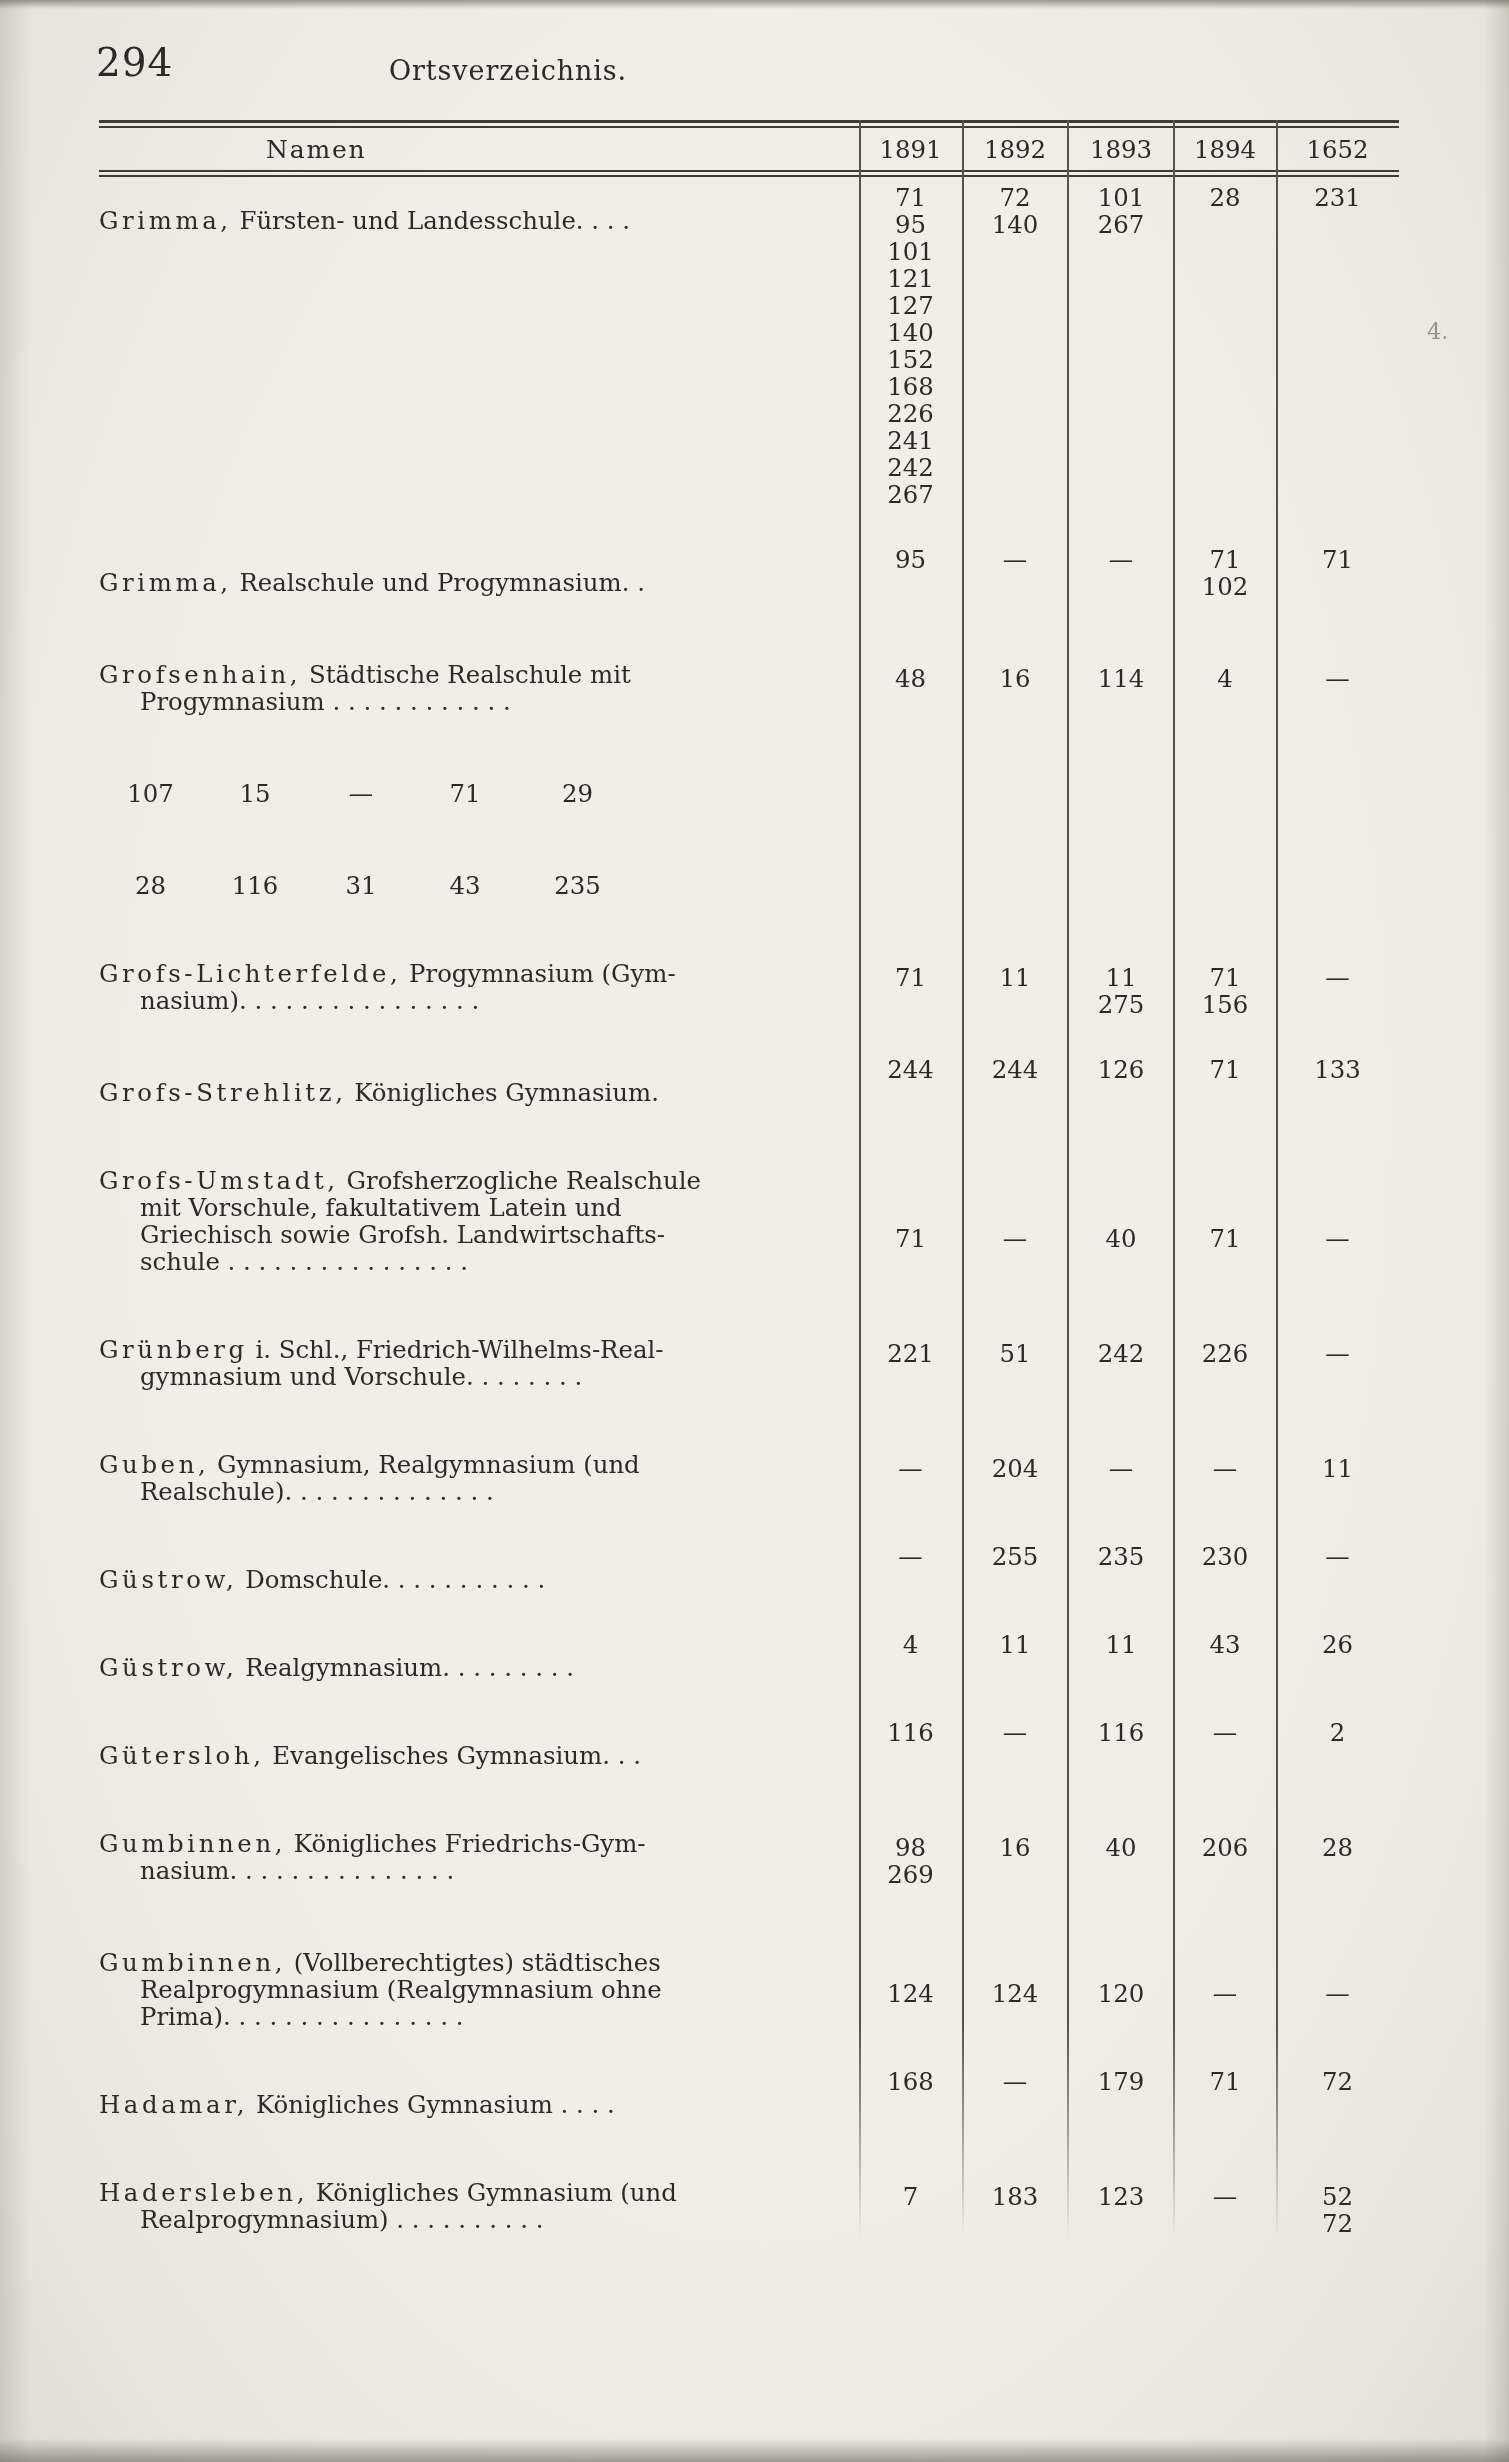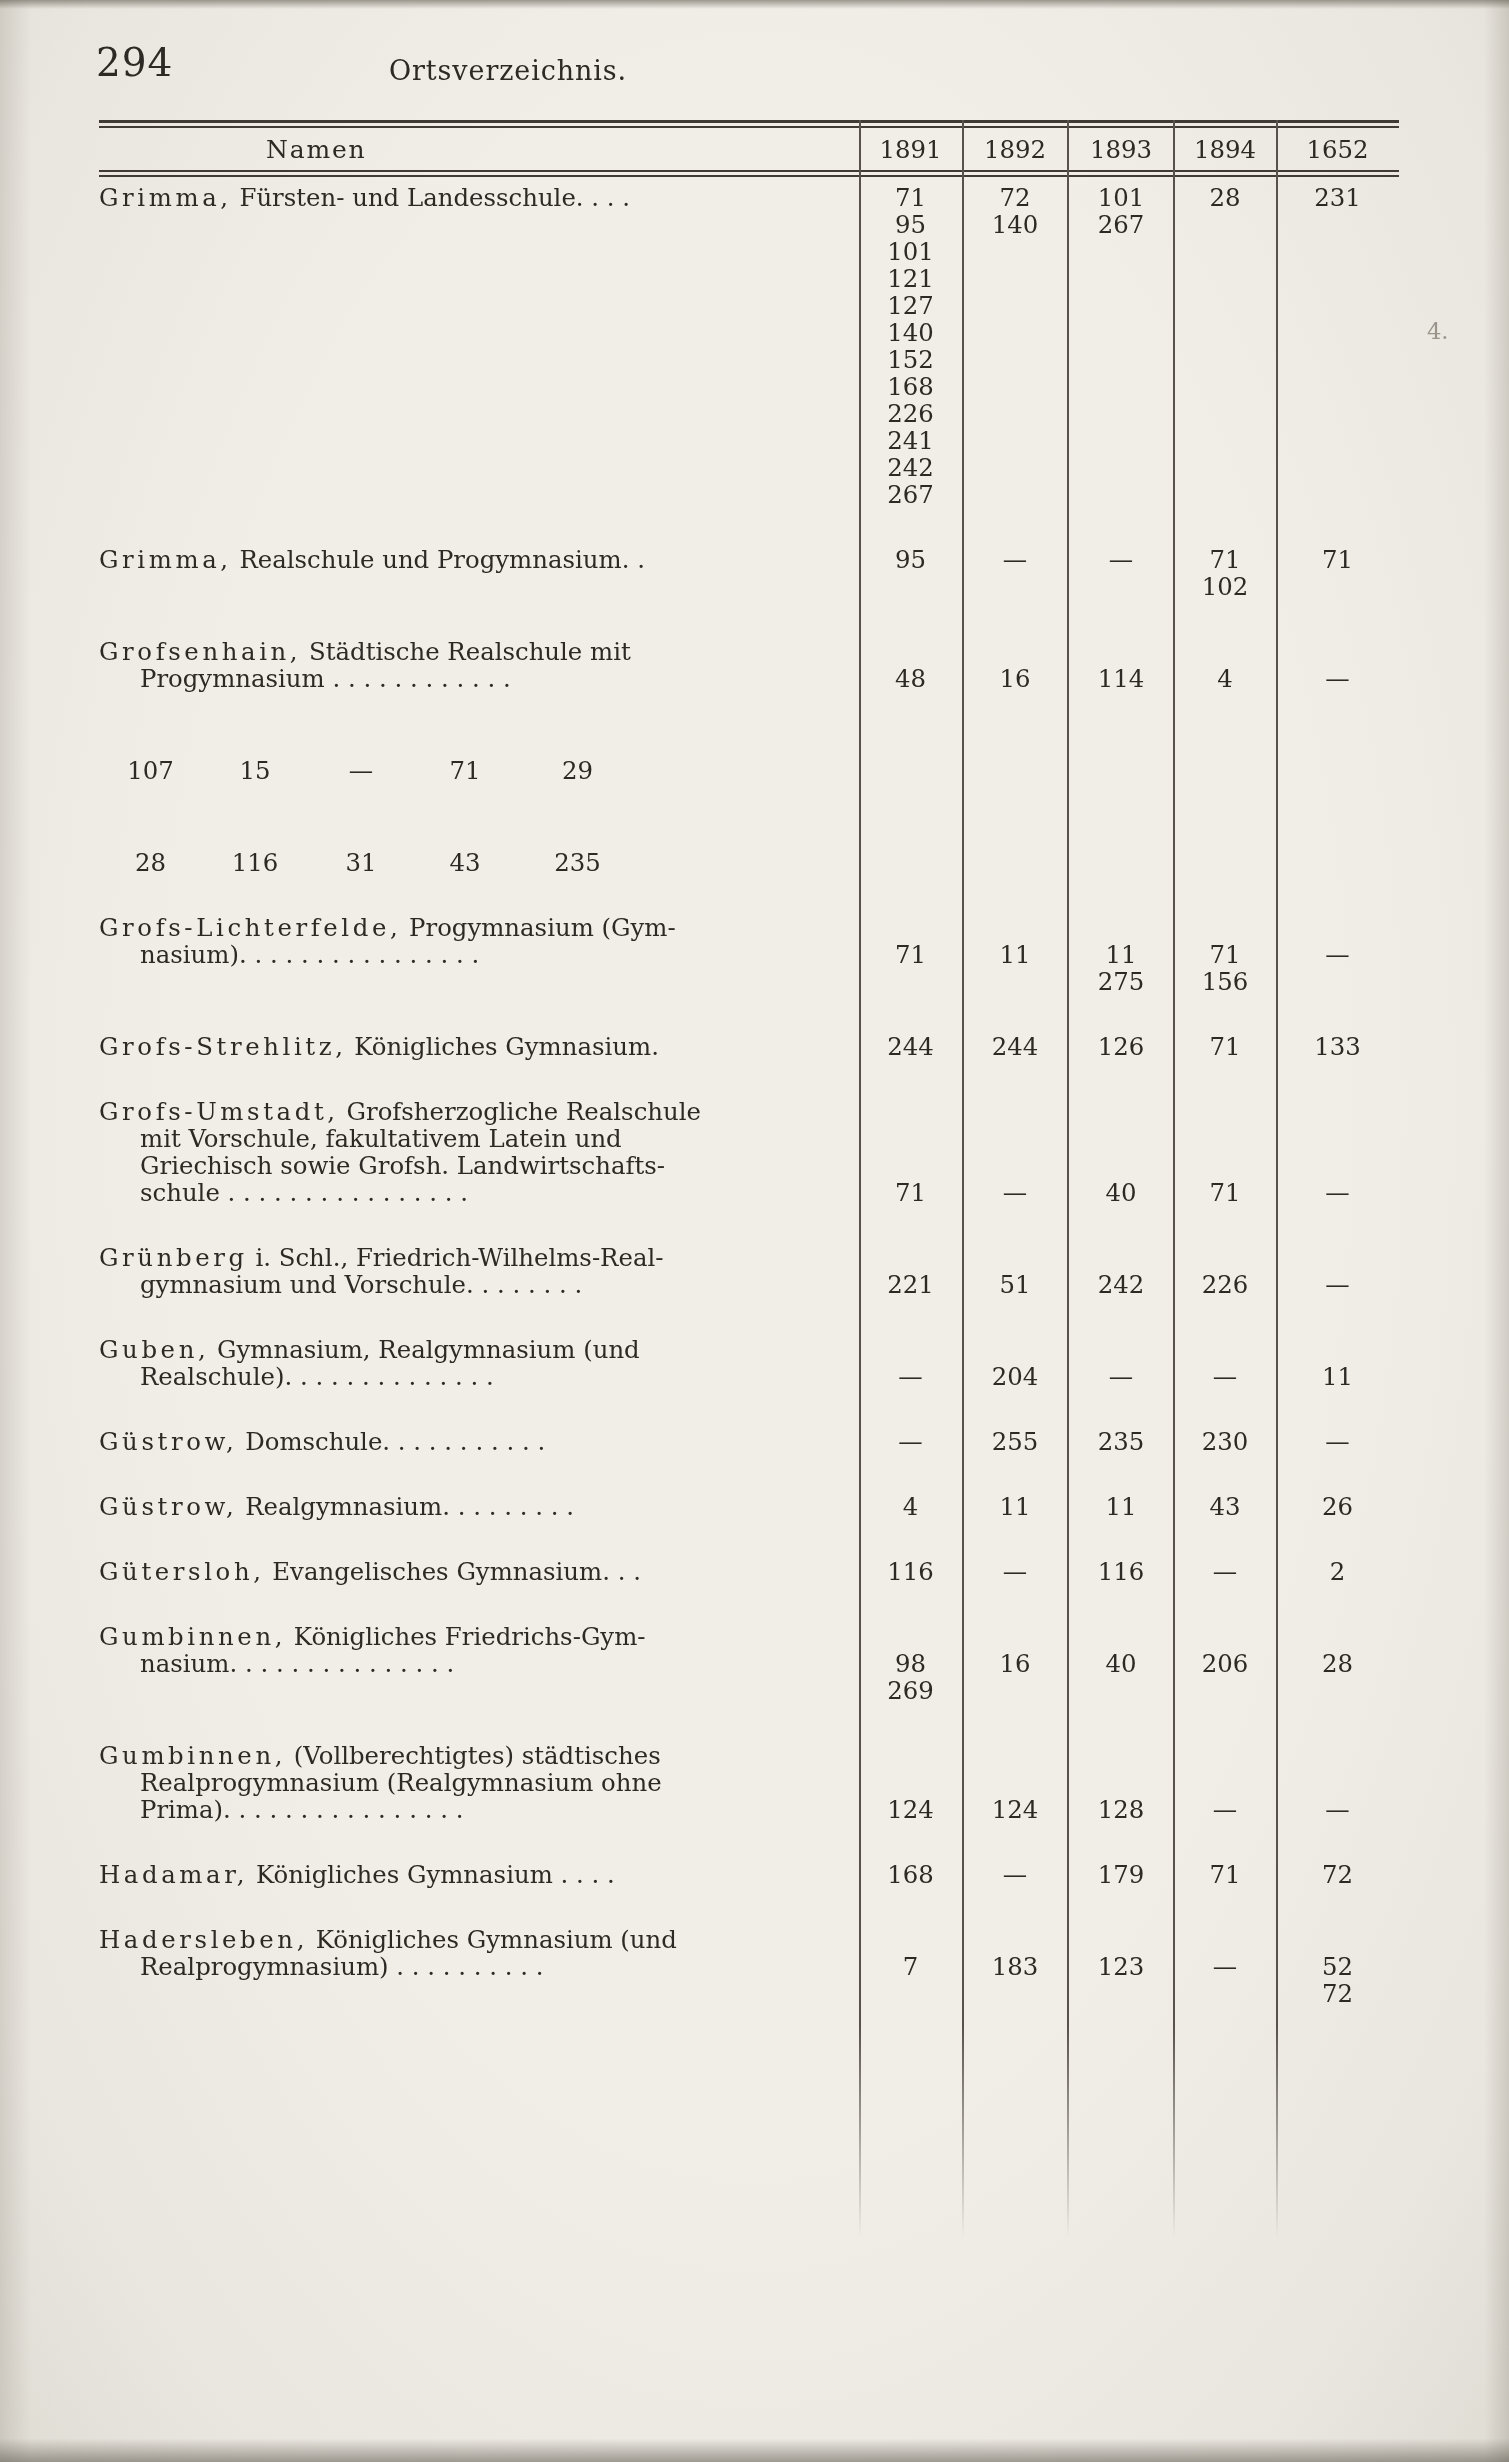--- a/index.html
+++ b/index.html
@@ -38,20 +38,21 @@
   .rule-mid-a { height:1.8px; }
   .rule-mid-b { height:1.8px; margin-top:3.6px; }
   .header-row { display:flex; height:42px; align-items:center; }
   .rows { padding-top:7.2px; position:relative; z-index:2; }
   .row { display:flex; margin-bottom:38px; }
   .cell { box-sizing:border-box; font-size:24.4px; line-height:27px; white-space:pre-line; }
   .name-cell {
     width:760px;
     padding-left:41px; padding-right:10px;
     text-indent:-41px;
+    margin-top:23px;
   }
   .spaced { letter-spacing:3.6px; }
   .val { text-align:center; }
   .c1 { width:103px; } .c2 { width:106px; } .c3 { width:106px; }
   .c4 { width:102px; } .c5 { width:123px; }
   .hdr-name { width:760px; box-sizing:border-box; font-size:25px; padding-left:167px; letter-spacing:1.8px; }
   .hdr-year { box-sizing:border-box; font-size:24.4px; text-align:center; }
   .vline {
     position:absolute; top:0; width:1.8px; height:2118px;
     background:linear-gradient(to bottom, #57534b 0%, #57534b 90%, rgba(87,83,75,0) 100%);
@@ -296,21 +297,21 @@
 Realprogymnasium (Realgymnasium ohne
 Prima). . . . . . . . . . . . . . . .</span></div>
           <div class="cell val c1">
 
 124</div>
           <div class="cell val c2">
 
 124</div>
           <div class="cell val c3">
 
-128</div>
+120</div>
           <div class="cell val c4">
 
 —</div>
           <div class="cell val c5">
 
 —</div>
         </div>
 
   <div class="row">
           <div class="cell name-cell"><span class="spaced">Hadamar,</span><span> Königliches Gymnasium . . . .</span></div>

